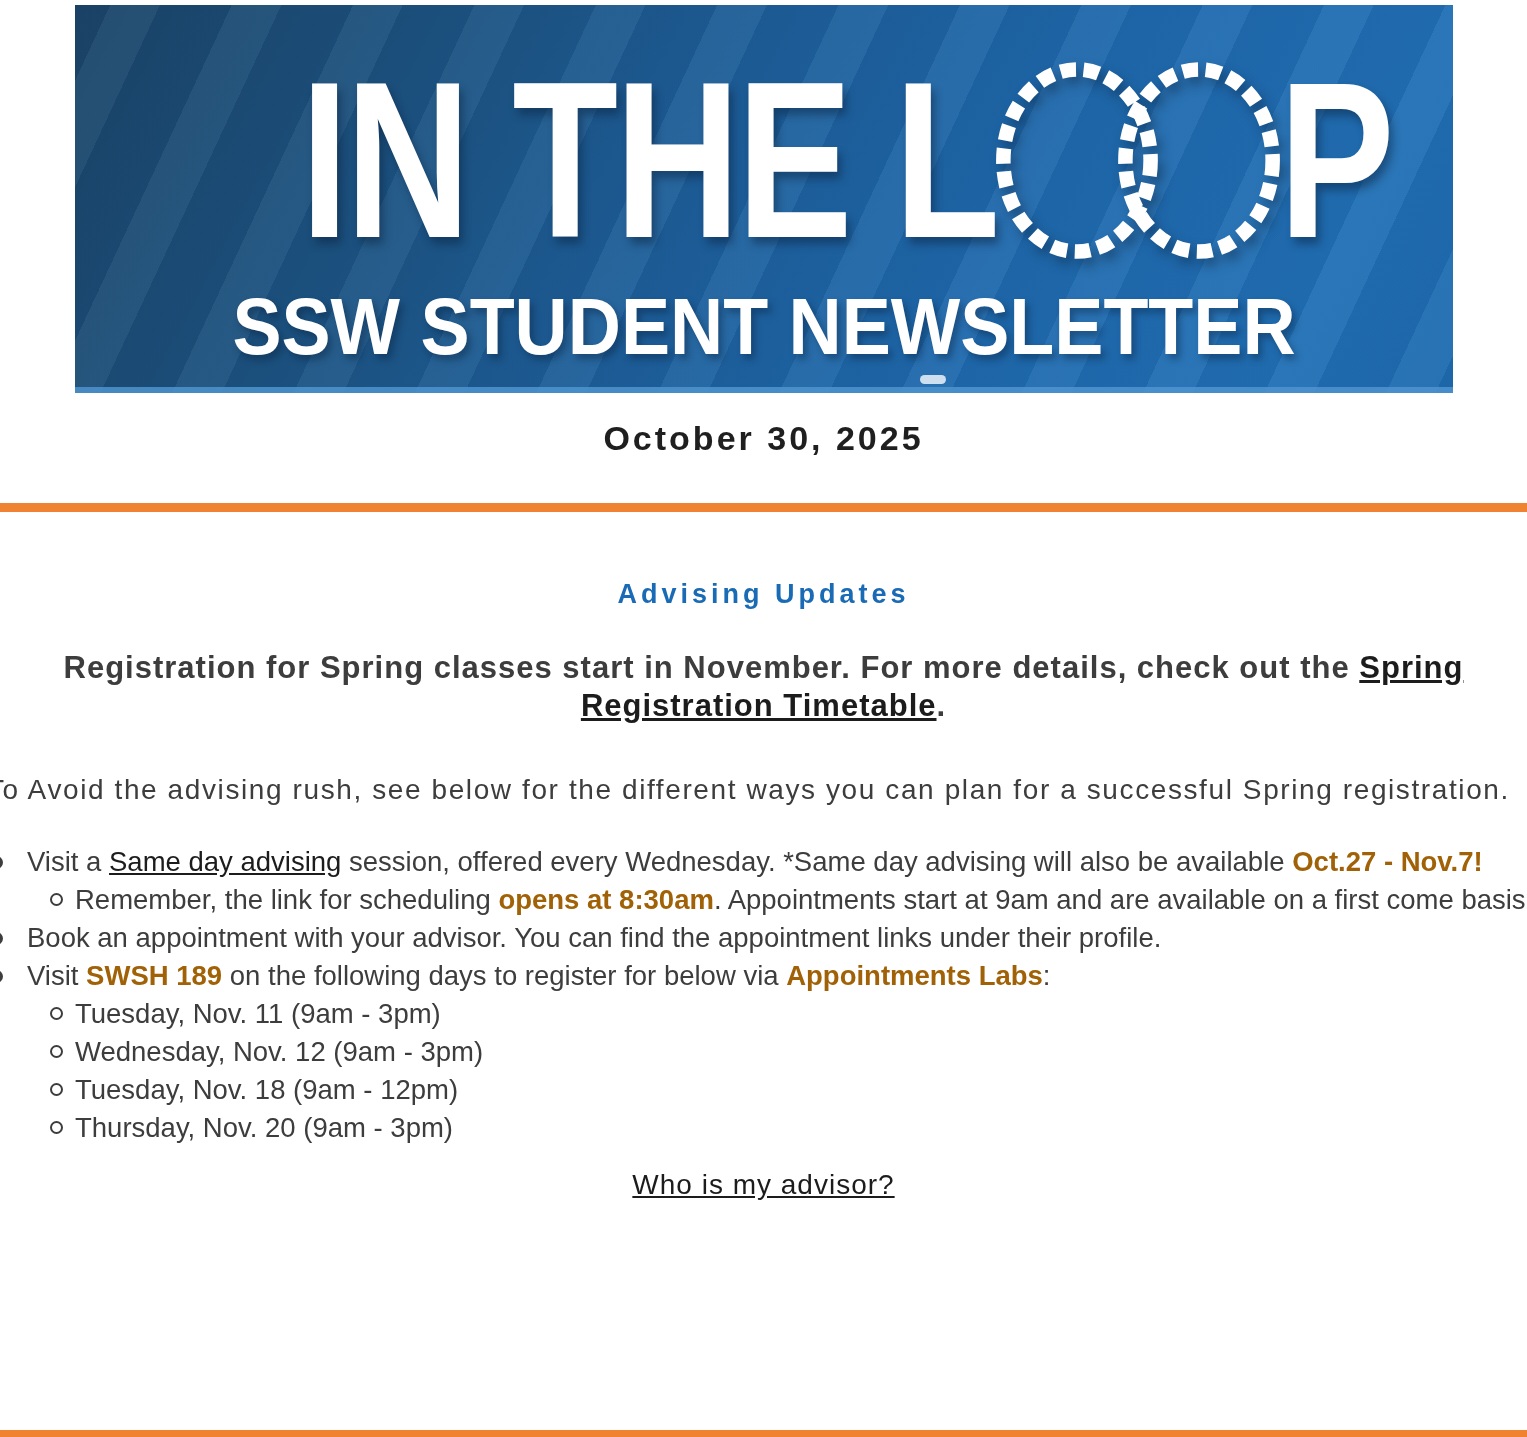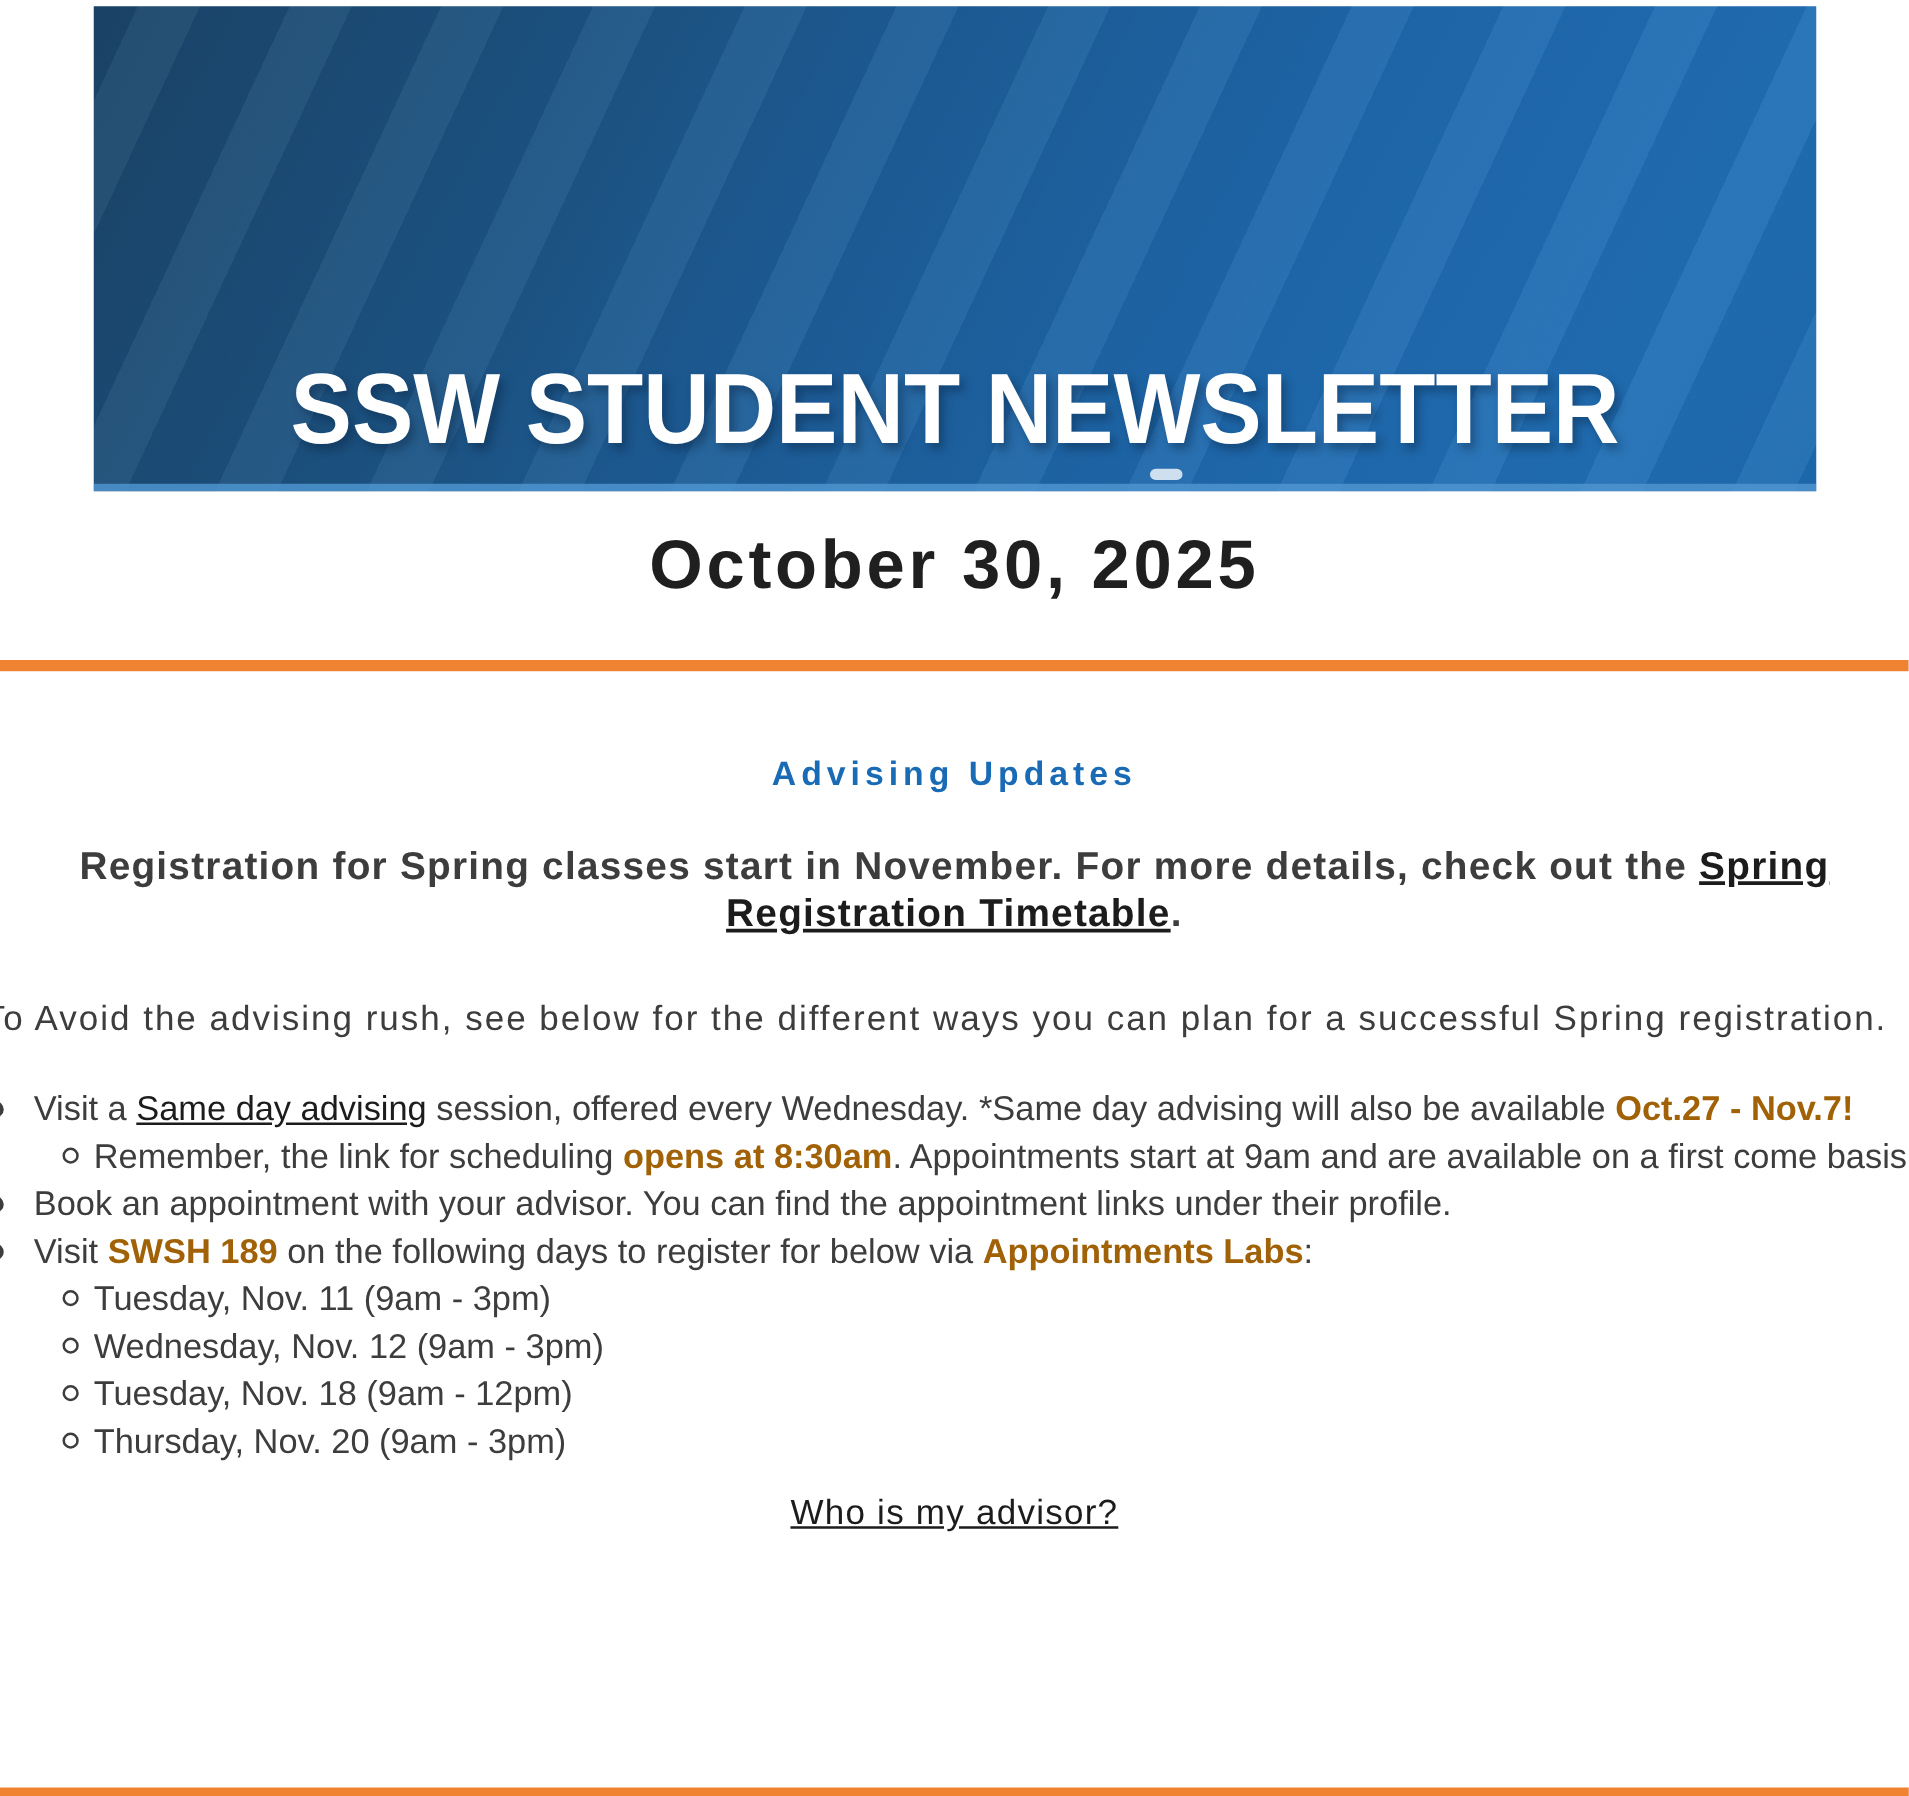--- a/index.html
+++ b/index.html
@@ -80,21 +80,21 @@
     width: 26px;
     height: 9px;
     border-radius: 5px;
     background: rgba(235, 243, 250, 0.85);
   }
 
   
   .date {
     margin-top: 26px;
     text-align: center;
-    font-size: 55px;
+    font-size: 34px;
     font-weight: bold;
     color: #1f1f1f;
     letter-spacing: 3px;
   }
 
   
   .rule {
     width: 100%;
     height: 9px;
     border: none;
@@ -199,20 +199,30 @@
     font-weight: normal;
     color: #1c1c1c;
     letter-spacing: 1px;
   }
 </style>
 </head>
 <body>
 
 <div class="banner">
   <div class="banner-stripes"></div>
+  <div class="banner-title">
+    <span class="bt-text bt-left">IN THE L</span>
+    <svg class="loops" width="310" height="228" viewBox="0 0 320 235">
+      <g fill="none" stroke="#ffffff" stroke-width="15" stroke-dasharray="16 8">
+        <ellipse cx="97" cy="117" rx="76" ry="94"></ellipse>
+        <ellipse cx="223" cy="117" rx="76" ry="94"></ellipse>
+      </g>
+    </svg>
+    <span class="bt-text bt-right">P</span>
+  </div>
   <div class="banner-subtitle">SSW STUDENT NEWSLETTER</div>
   <div class="banner-mark"></div>
   <div class="banner-bottom-strip"></div>
 </div>
 
 <div class="date">October 30, 2025</div>
 
 <div class="rule rule-top" style="background: rgb(239, 131, 49);"></div>
 
 <h1 class="heading" style="color: rgb(26, 107, 181);">Advising Updates</h1>

